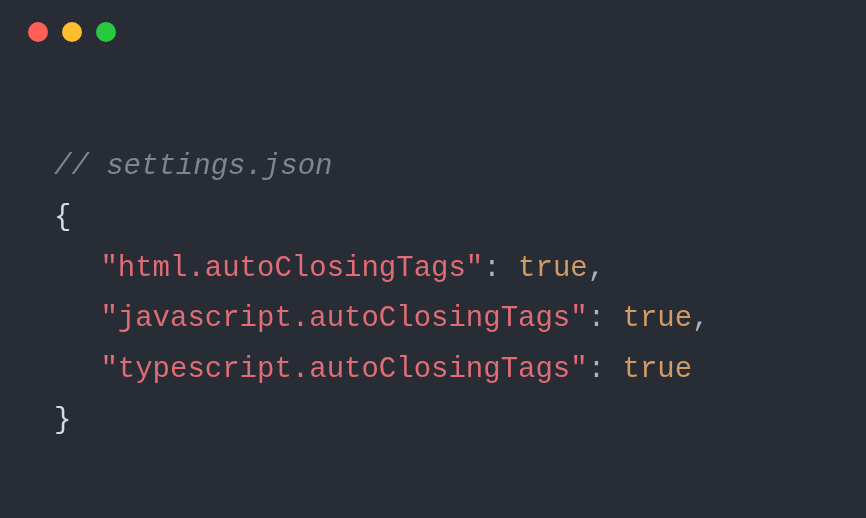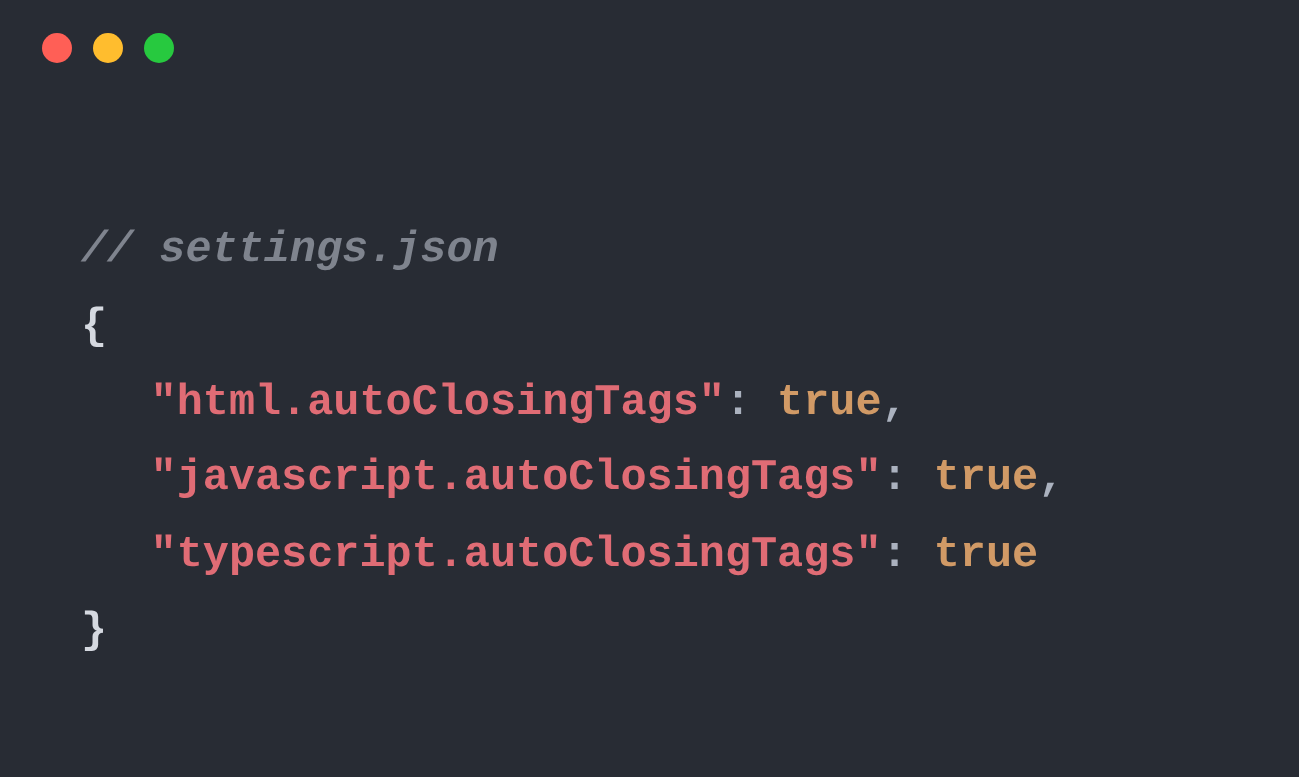--- a/index.html
+++ b/index.html
@@ -42,21 +42,20 @@
     }
     .comment {
       color: #7f848e;
       font-style: italic;
     }
     .brace {
       color: #d5d9e0;
     }
     .line {
       white-space: pre;
-      font-weight: bold;
     }
     .indent {
       display: inline-block;
       width: 1.6em;
     }
     .key {
       color: #e06c75;
     }
     .colon {
       color: #abb2bf;

